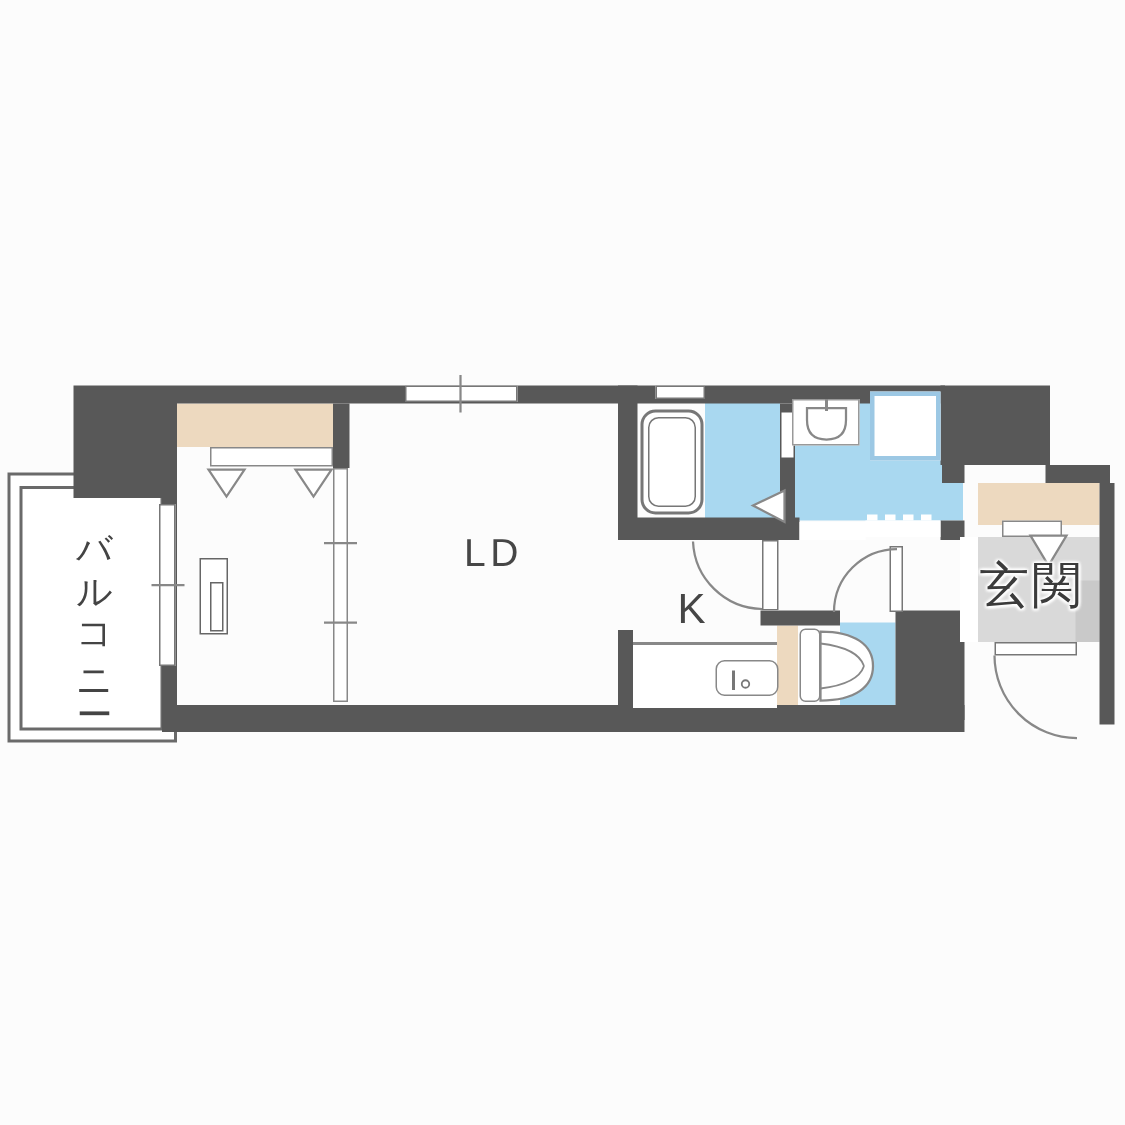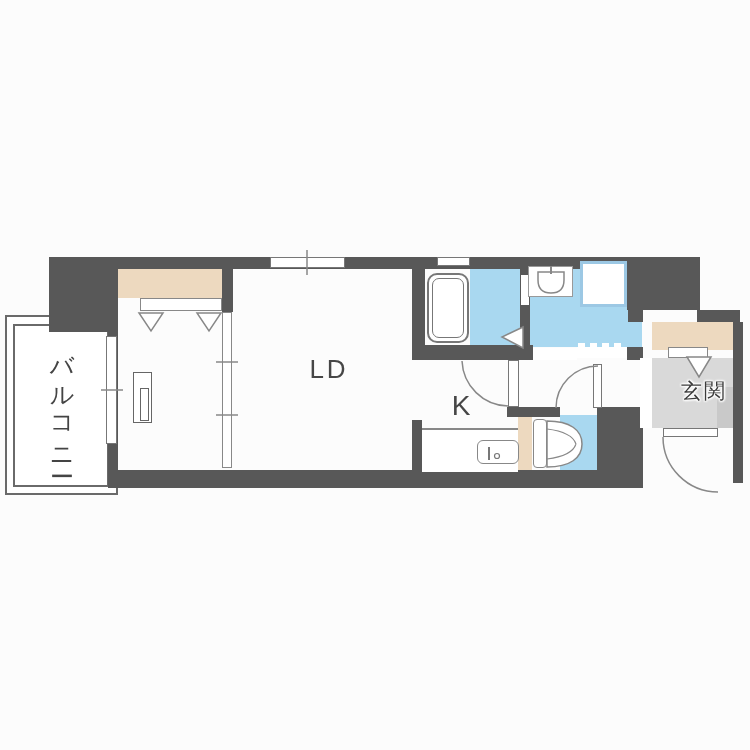--- a/index.html
+++ b/index.html
@@ -104,14 +104,14 @@
     <line x1="489" y1="447" x2="489" y2="460" stroke="#777" stroke-width="2"></line>
     <circle cx="497" cy="456" r="2.5" fill="none" stroke="#777" stroke-width="1.2"></circle>
 
     <path d="M547,421 C570,421 582,430 582,444 C582,458 570,467 547,467 Z" fill="#fff" stroke="#888" stroke-width="1.5"></path>
     <path d="M547,429 Q572,432 576,444 M547,459 Q572,456 576,444" fill="none" stroke="#888" stroke-width="1.2"></path>
   </svg>
 
   <div class="lbl lbl-vert" style="left:62px;top:403px;font-size:24px;color:#444;">バルコニー</div>
   <div class="lbl" style="left:329px;top:369px;font-size:26px;letter-spacing:3px;color:#464646;">LD</div>
   <div class="lbl" style="left:461px;top:406px;font-size:28px;color:#464646;">K</div>
-  <div class="lbl lbl-cjk halo" style="left:704px;top:391px;font-size:21px;">玄関</div>
+  <div class="lbl lbl-cjk halo" style="left:688px;top:391px;font-size:33px;">玄関</div>
 </div>
 
 </body></html>

